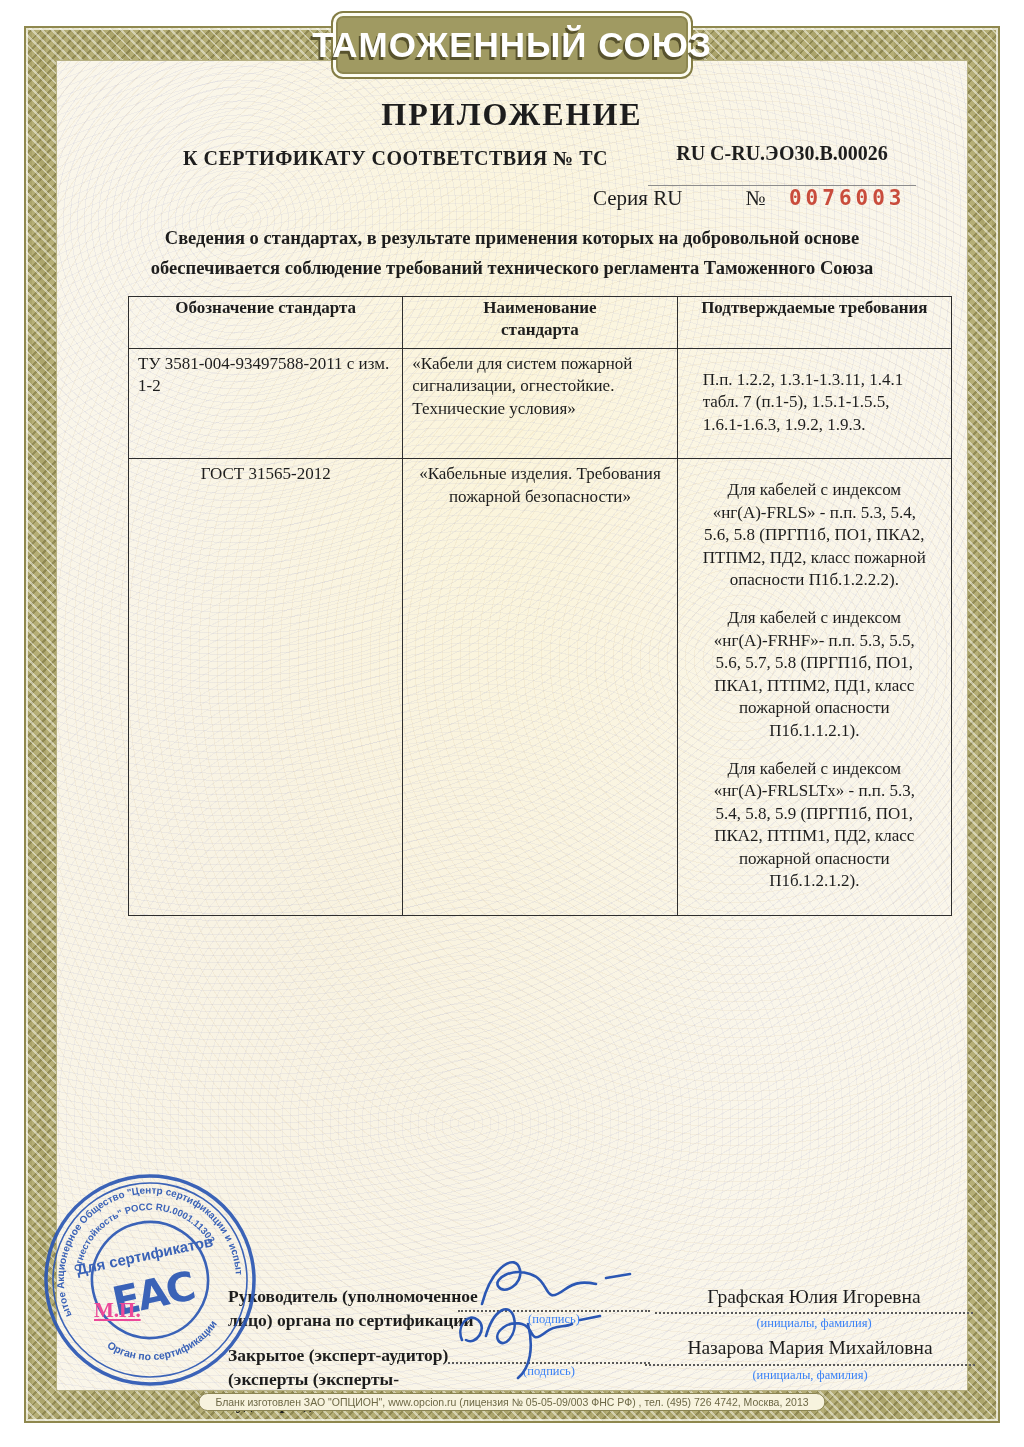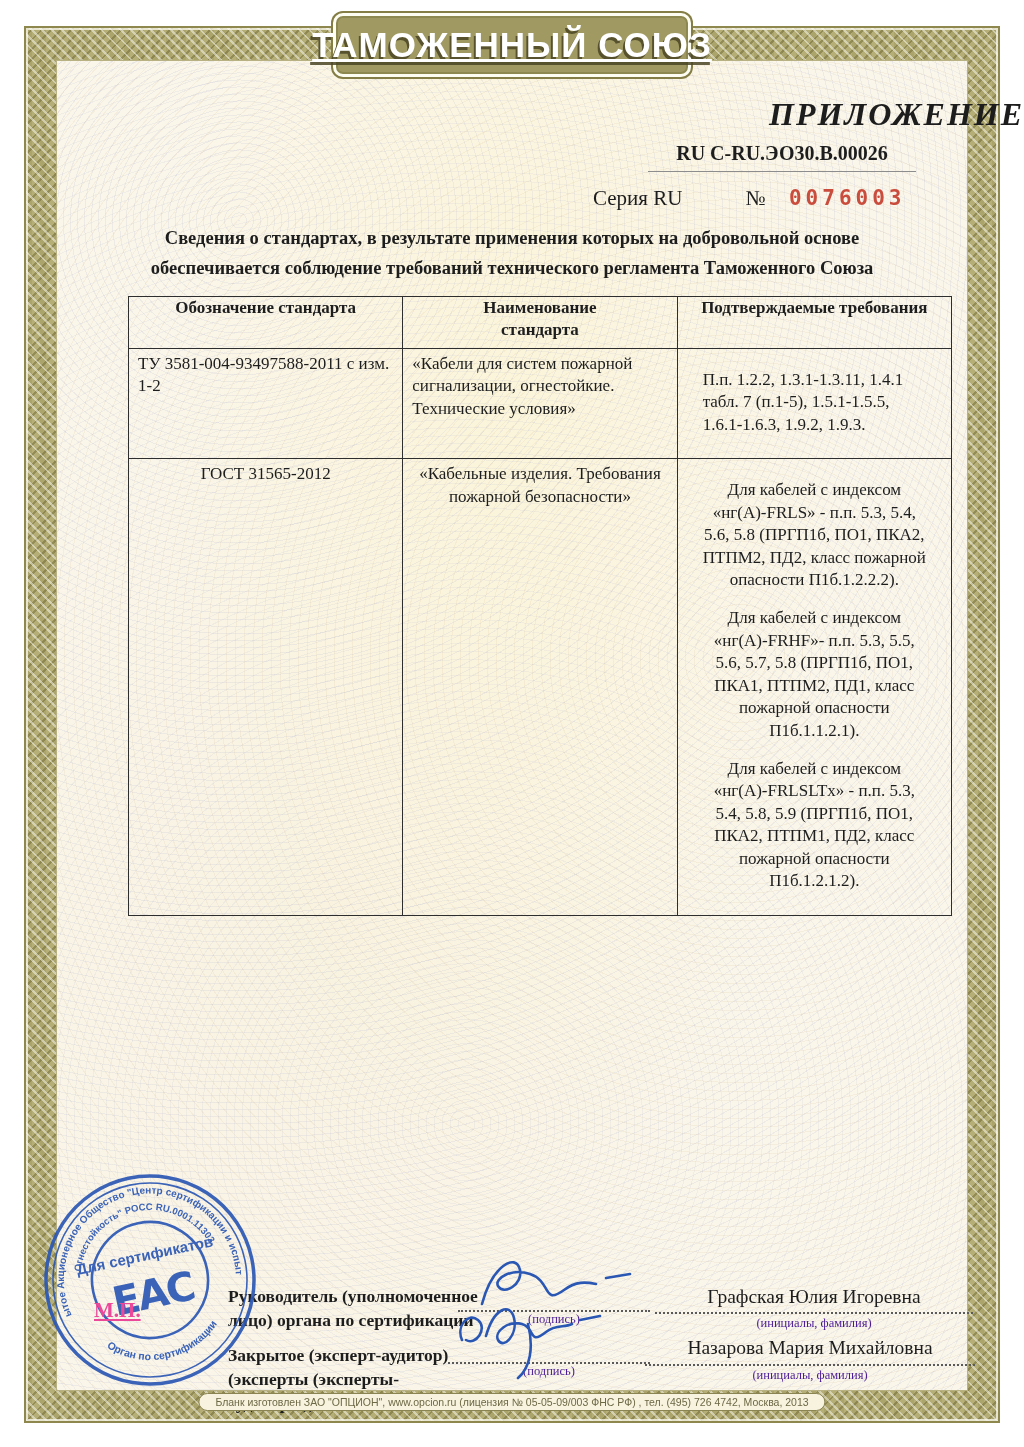--- a/index.html
+++ b/index.html
@@ -34,30 +34,29 @@
   .badge{
     position:absolute;top:13px;left:50%;transform:translateX(-50%);
     width:352px;height:58px;background:#a09a62;
     border:3px solid #fdfdf2;border-radius:10px;
     box-shadow:0 0 0 2px #847d45, inset 0 0 0 2px #8d8750;
     display:flex;align-items:center;justify-content:center;
     font-family:"Liberation Sans", sans-serif;font-weight:bold;
     font-size:35px;color:#fff;letter-spacing:1px;white-space:nowrap;
     text-shadow:-2px 3px 0 rgba(74,69,36,0.85);
     z-index:5;
-    text-decoration:underline;
   }
   .title{
-    position:absolute;top:96px;left:0;width:100%;text-align:right;
-    font-size:32px;font-weight:bold;letter-spacing:2px;font-style:italic;
+    position:absolute;top:96px;left:0;width:100%;text-align:center;
+    font-size:32px;font-weight:bold;letter-spacing:2px;
   }
   .cert-label{position:absolute;left:183px;top:147px;font-size:20px;font-weight:bold;letter-spacing:0.5px;}
   .cert-num{
     position:absolute;left:648px;top:142px;width:268px;text-align:center;
-    font-size:20px;font-weight:bold;border-bottom:1.5px solid #8d8d8d;padding-bottom:6px;
+    font-size:20px;font-weight:bold;border-bottom:1.5px solid #8d8d8d;padding-bottom:20px;
   }
   .series-row{position:absolute;left:593px;top:186px;font-size:21px;}
   .series-label{display:inline-block;}
   .series-no-sign{display:inline-block;margin-left:58px;}
   .series-number{
     display:inline-block;margin-left:18px;
     font-family:"DejaVu Sans Mono", monospace;font-weight:bold;font-size:21px;
     letter-spacing:4px;color:#c94c3c;
   }
   .intro{position:absolute;left:0;width:100%;text-align:center;font-size:18.5px;font-weight:bold;}
@@ -82,21 +81,21 @@
   .mp{position:absolute;left:94px;top:1298px;font-size:21px;font-weight:bold;color:#ec4899;z-index:3;text-decoration:underline;}
   .stamp{position:absolute;left:38px;top:1168px;z-index:2;opacity:0.92;}
   .sig-role{position:absolute;font-size:17.5px;font-weight:bold;line-height:1.38;width:250px;}
   .role1{left:228px;top:1284px;}
   .role2{left:228px;top:1343px;}
   .sigline{position:absolute;border-top:2px dotted #5a5a5a;height:0;}
   .sigline1{left:458px;top:1310px;width:192px;}
   .sigline2{left:448px;top:1362px;width:202px;}
   .nameline1{left:655px;top:1312px;width:318px;}
   .nameline2{left:645px;top:1364px;width:330px;}
-  .caption{position:absolute;font-size:12.5px;color:#4c1d95;text-align:center;}
+  .caption{position:absolute;font-size:12.5px;color:#3b82f6;text-align:center;}
   .cap-sign1{left:458px;top:1312px;width:192px;}
   .cap-sign2{left:448px;top:1364px;width:202px;}
   .cap-name1{left:655px;top:1316px;width:318px;}
   .cap-name2{left:645px;top:1368px;width:330px;}
   .name{position:absolute;font-size:19.5px;text-align:center;}
   .name1{left:655px;top:1286px;width:318px;}
   .name2{left:645px;top:1337px;width:330px;}
   .autograph{position:absolute;z-index:3;}
   .auto1{left:468px;top:1248px;}
   .auto2{left:452px;top:1292px;}
@@ -114,20 +113,21 @@
 
   <div class="frame"></div>
   <div class="inner"></div>
 
   <div class="badge">
     <span>ТАМОЖЕННЫЙ СОЮЗ</span>
   </div>
 
   <div class="title">ПРИЛОЖЕНИЕ</div>
 
+  <div class="cert-label">К СЕРТИФИКАТУ СООТВЕТСТВИЯ  № ТС</div>
   <div class="cert-num">RU C-RU.ЭО30.В.00026</div>
 
   <div class="series-row">
     <span class="series-label">Серия RU</span>
     <span class="series-no-sign">№</span>
     <span class="series-number">0076003</span>
   </div>
 
   <div class="intro intro-1">Сведения о стандартах, в результате применения которых на добровольной основе</div>
   <div class="intro intro-2">обеспечивается соблюдение требований технического регламента Таможенного Союза</div>

